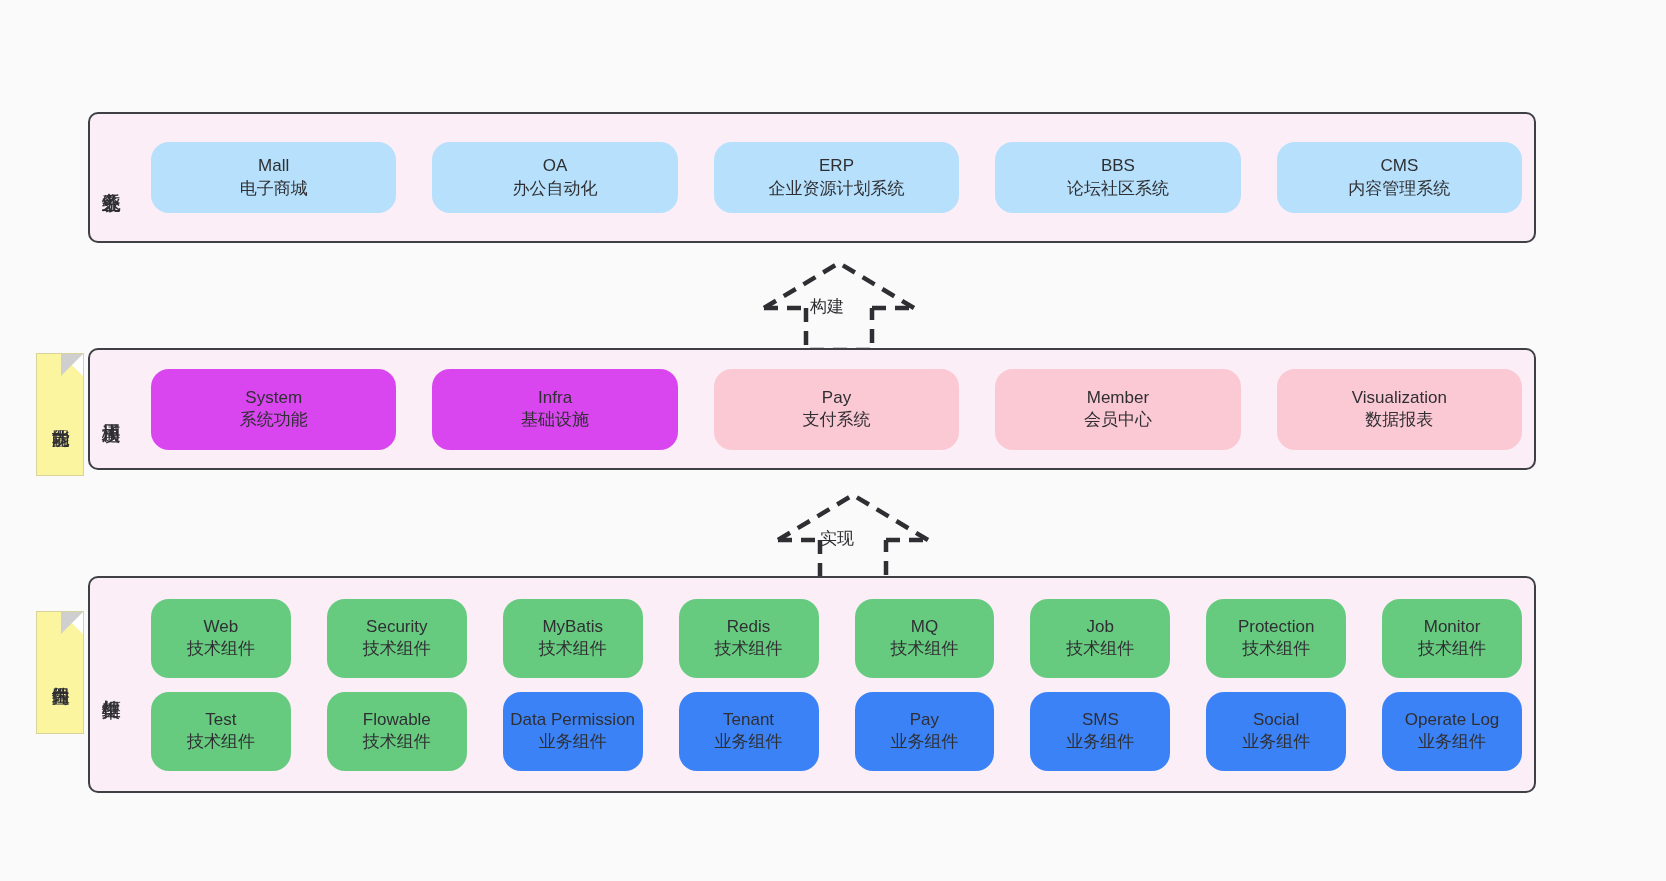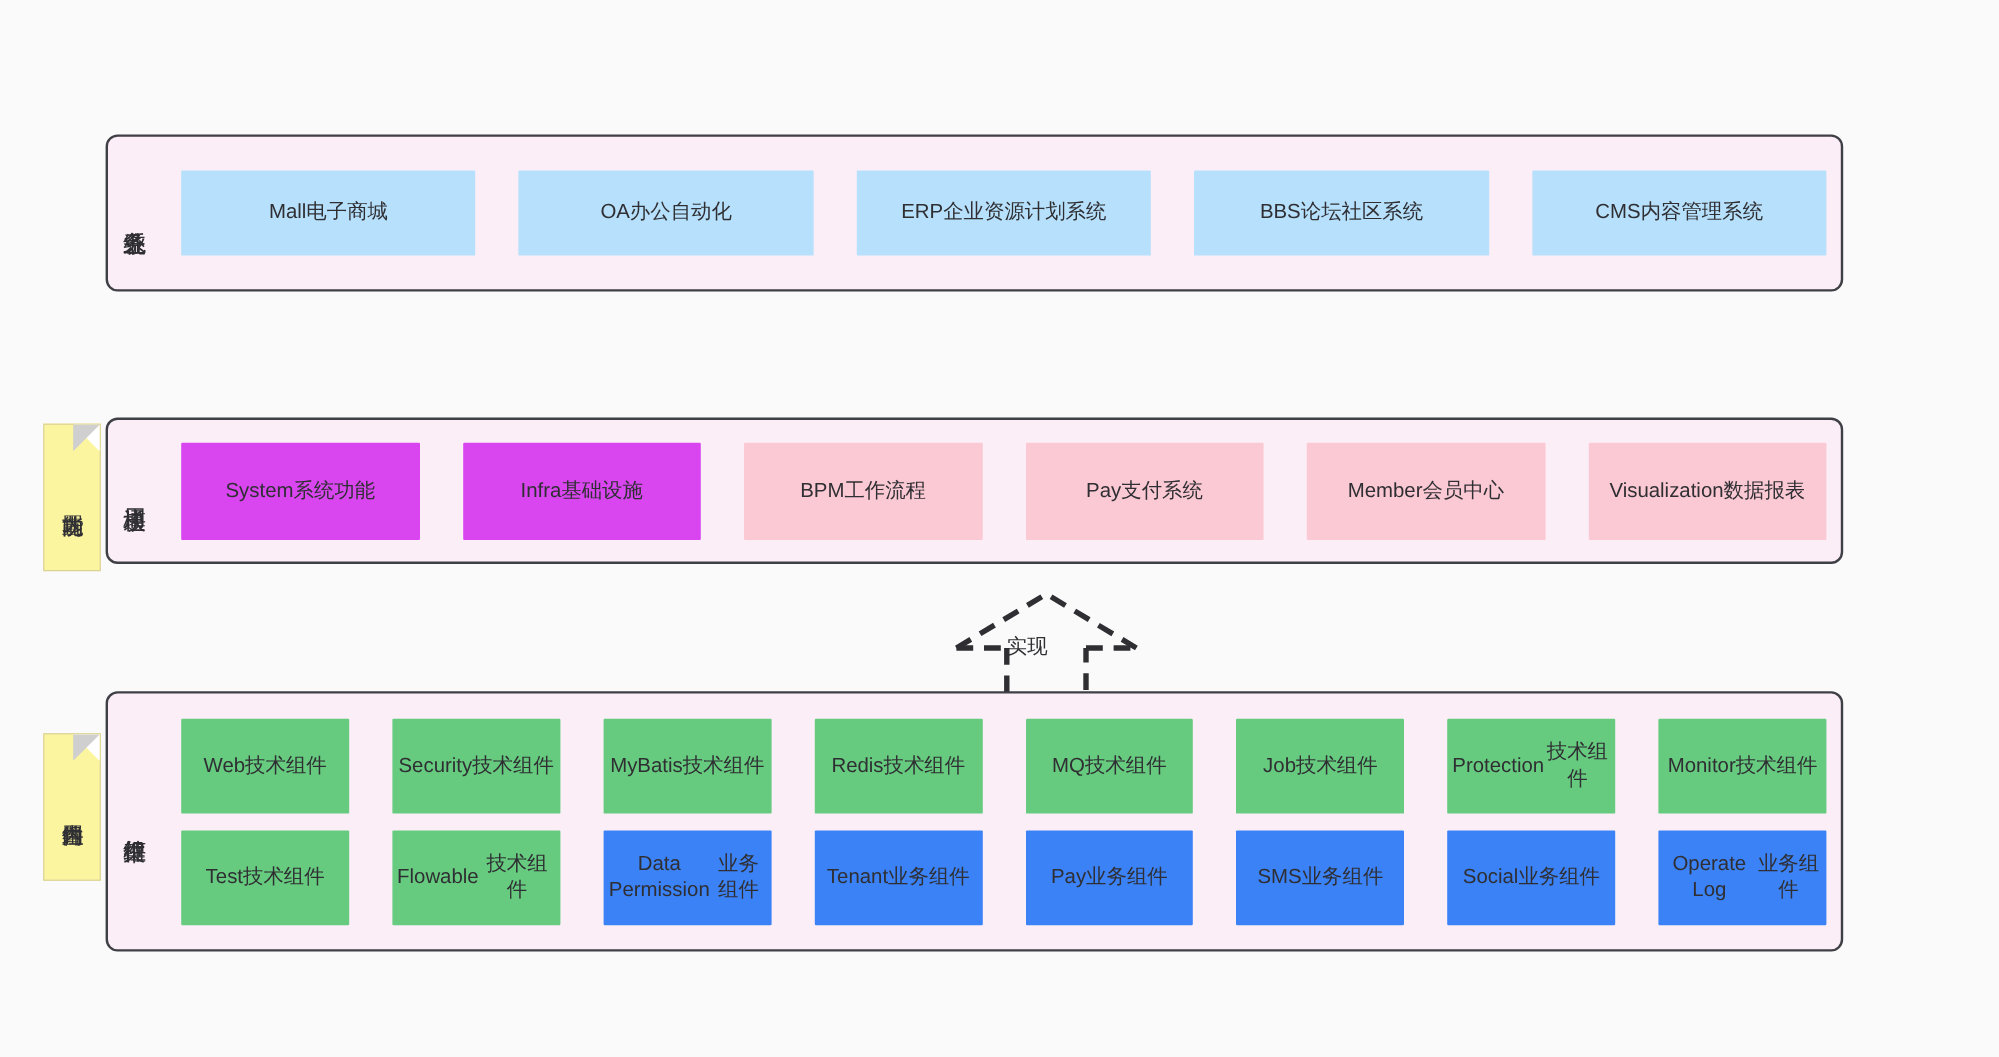--- a/index.html
+++ b/index.html
@@ -46,23 +46,23 @@
     padding:0 12px 0 4px;
     gap:16px;
   }
   .cell-row{
     display:flex;
     gap:21px;
     align-items:stretch;
   }
   .cell{
     flex:1 1 0;
-    border-radius:1px;
-    display:flex;
-    flex-direction:row;
+    border-radius:18px;
+    display:flex;
+    flex-direction:column;
     align-items:center;
     justify-content:center;
     text-align:center;
     font-size:17px;
     line-height:1.30;
     color:#2f2f33;
     box-sizing:border-box;
     padding:6px 4px;
     user-select:none;
     margin-left:15px;
@@ -123,21 +123,21 @@
     border-width:22px 22px 0 0;
     border-color:#cfcfcf transparent transparent transparent;
     z-index:1;
   }
   #sticky-builtin-function{left:36px; top:353px; height:123px;}
   #sticky-builtin-component{left:36px; top:611px; height:123px;}
 
   
   .arrow{position:absolute;}
   #arrow-build{left:744px; top:258px; width:190px; height:96px;}
-  #arrow-implement{left:777px; top:490px; width:190px; height:96px;}
+  #arrow-implement{left:758px; top:490px; width:190px; height:96px;}
   .arrow svg{display:block;overflow:visible;}
   .arrow-label{
     position:absolute;
     font-size:17px;
     color:#2f2f33;
     white-space:nowrap;
     user-select:none;
   }
   #arrow-build .arrow-label{left:66px;  top:37px;}
   #arrow-implement .arrow-label{left:62px; top:37px;}
@@ -168,40 +168,45 @@
           <span class="c-cn">论坛社区系统</span>
         </div>
         <div class="cell c-blue">
           <span class="c-en">CMS</span>
           <span class="c-cn">内容管理系统</span>
         </div>
       </div>
     </div>
   </div>
 
+  <div class="arrow" id="arrow-build">
+    <svg width="190" height="96" viewBox="0 0 190 96">
+      <path d="M20 50 L95 5 L170 50" fill="none" stroke="#2f2f33" stroke-width="4.5" stroke-dasharray="14,9" stroke-linecap="butt"></path>
+      <path d="M20 50 L62 50" fill="none" stroke="#2f2f33" stroke-width="4.5" stroke-dasharray="14,9"></path>
+      <path d="M128 50 L170 50" fill="none" stroke="#2f2f33" stroke-width="4.5" stroke-dasharray="14,9"></path>
+      <path d="M62 50 L62 92 L128 92 L128 50" fill="none" stroke="#2f2f33" stroke-width="4.5" stroke-dasharray="14,9"></path>
+    </svg>
+    <span class="arrow-label">构建</span>
+  </div>
 
   <div class="sticky" id="sticky-builtin-function">
     <span>内置功能</span>
   </div>
 
   <div class="layer" id="layer-common">
     <div class="layer-title">通用模块</div>
     <div class="layer-body">
       <div class="cell-row">
         <div class="cell c-red">
           <span class="c-en">System</span>
           <span class="c-cn">系统功能</span>
         </div>
         <div class="cell c-red">
           <span class="c-en">Infra</span>
           <span class="c-cn">基础设施</span>
-        </div>
-        <div class="cell c-pink">
-          <span class="c-en">BPM</span>
-          <span class="c-cn">工作流程</span>
         </div>
         <div class="cell c-pink">
           <span class="c-en">Pay</span>
           <span class="c-cn">支付系统</span>
         </div>
         <div class="cell c-pink">
           <span class="c-en">Member</span>
           <span class="c-cn">会员中心</span>
         </div>
         <div class="cell c-pink">

